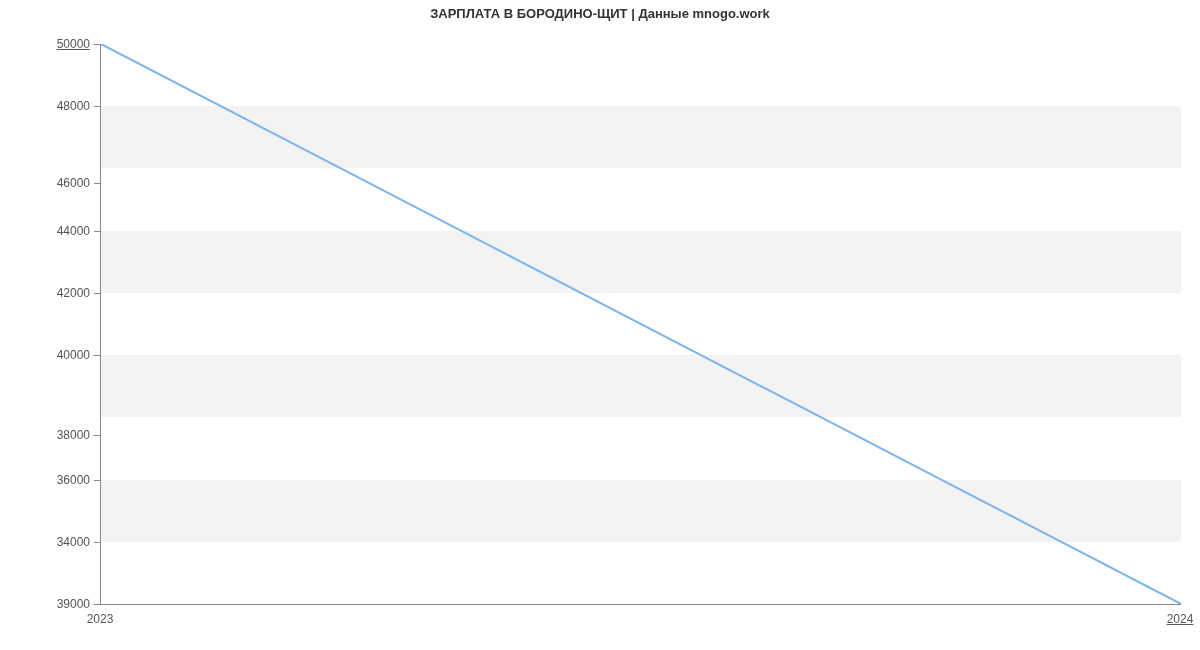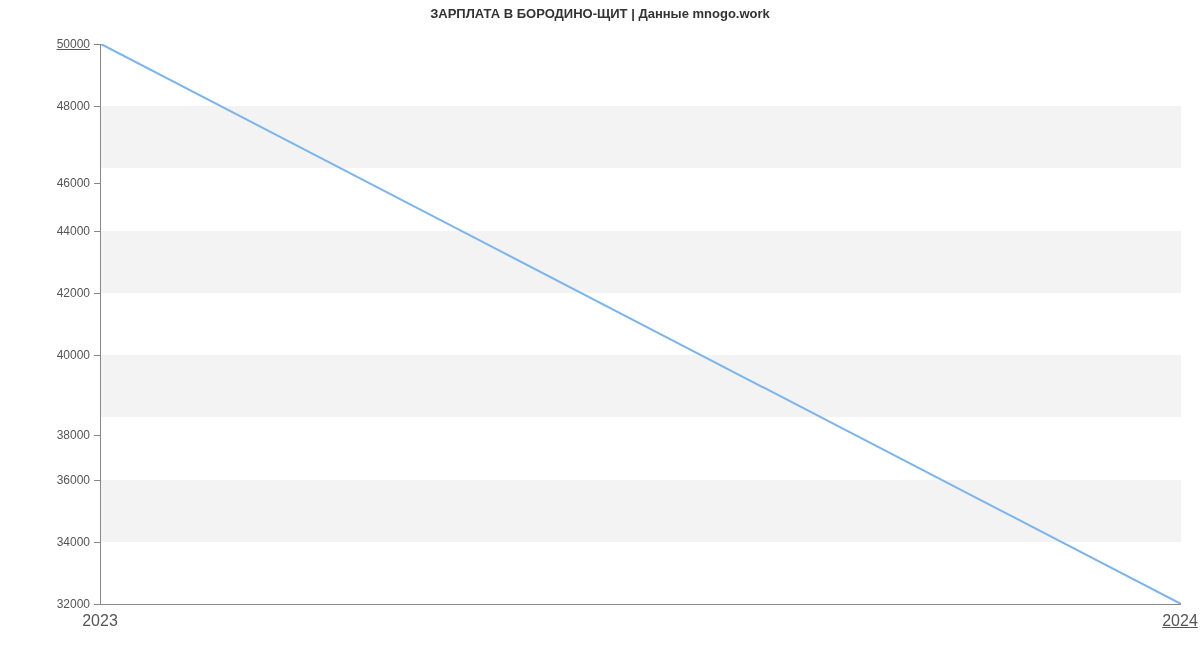--- a/index.html
+++ b/index.html
@@ -57,21 +57,21 @@
     right: 0;
     top: 50%;
     width: 6px;
     border-top: 1px solid #888;
   }
   .tick-x {
     position: absolute;
     top: 100%;
     transform: translateX(-50%);
     padding-top: 8px;
-    font-size: 16px;
+    font-size: 12px;
     color: #555;
   }
   svg.line-layer {
     position: absolute;
     left: 0;
     top: 0;
     width: 1080px;
     height: 560px;
     overflow: visible;
   }
@@ -91,21 +91,21 @@
 <div class="chart-wrap">
   <div class="plot-area" id="plot-area">
       <div class="band" style="top: 62.2222px; height: 62.2222px;"></div>
       <div class="band" style="top: 186.667px; height: 62.2222px;"></div>
       <div class="band" style="top: 311.111px; height: 62.2222px;"></div>
       <div class="band" style="top: 435.556px; height: 62.2222px;"></div>
     <svg class="line-layer" id="line-layer" viewBox="0 0 1080 560">
         <polyline points="0,0 1080,560" class="series-line" stroke="#7cb5ec"></polyline>
       </svg>
   </div>
-<div class="tick-y" style="top: 560px;">32000</div>
+<div class="tick-y" style="top: 560px;">39000</div>
     <div class="tick-y" style="top: 497.778px;">34000</div>
     <div class="tick-y" style="top: 435.556px;">36000</div>
     <div class="tick-y" style="top: 391px;">38000</div>
     <div class="tick-y" style="top: 311.111px;">40000</div>
     <div class="tick-y" style="top: 248.889px; text-align: center;">42000</div>
     <div class="tick-y" style="top: 186.667px;">44000</div>
     <div class="tick-y" style="top: 131px; margin-top: 8px;">46000</div>
     <div class="tick-y" style="top: 62.2222px;">48000</div>
     <div class="tick-y" style="top: 0px; text-decoration: underline;">50000</div>
     <div class="tick-x" style="left: 0px;">2023</div>

